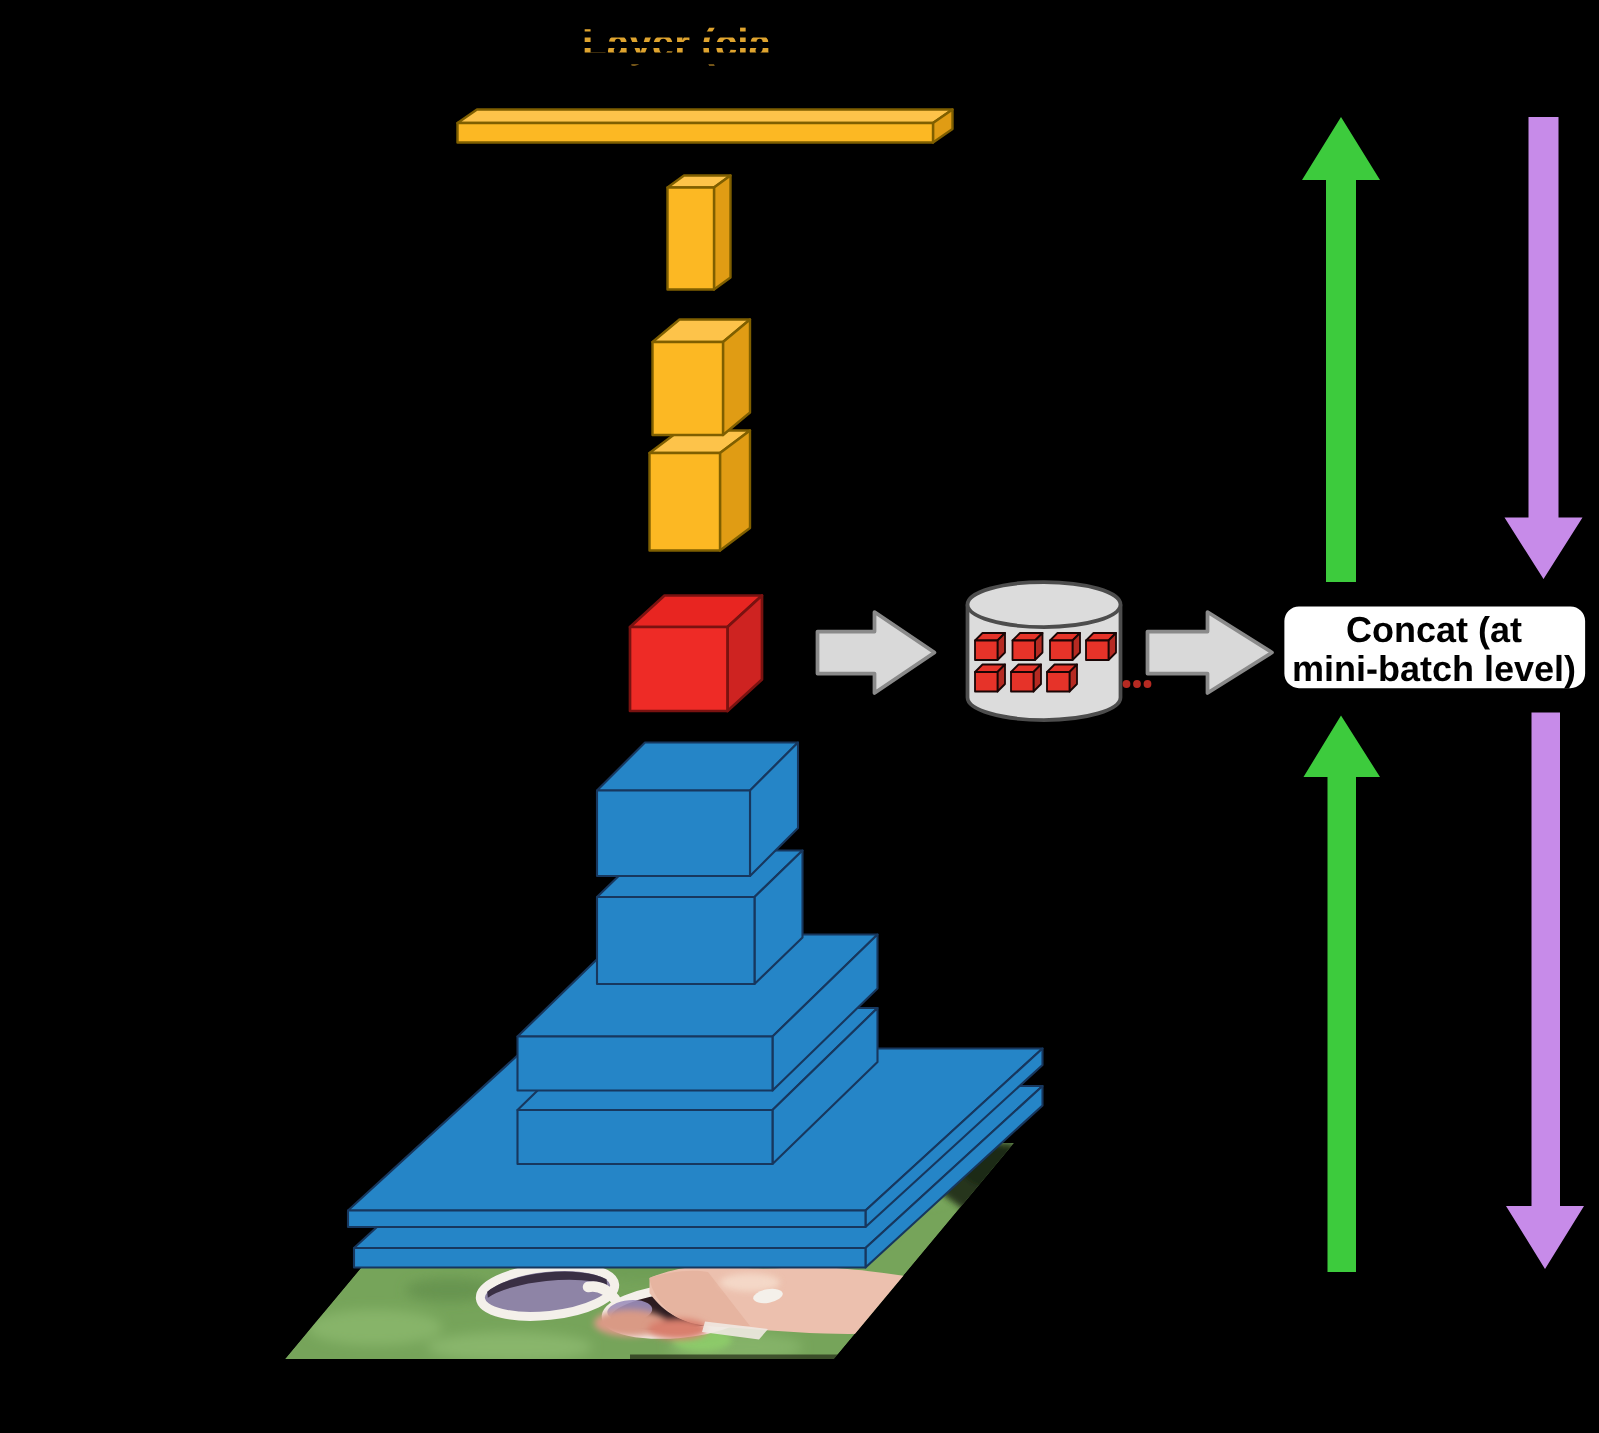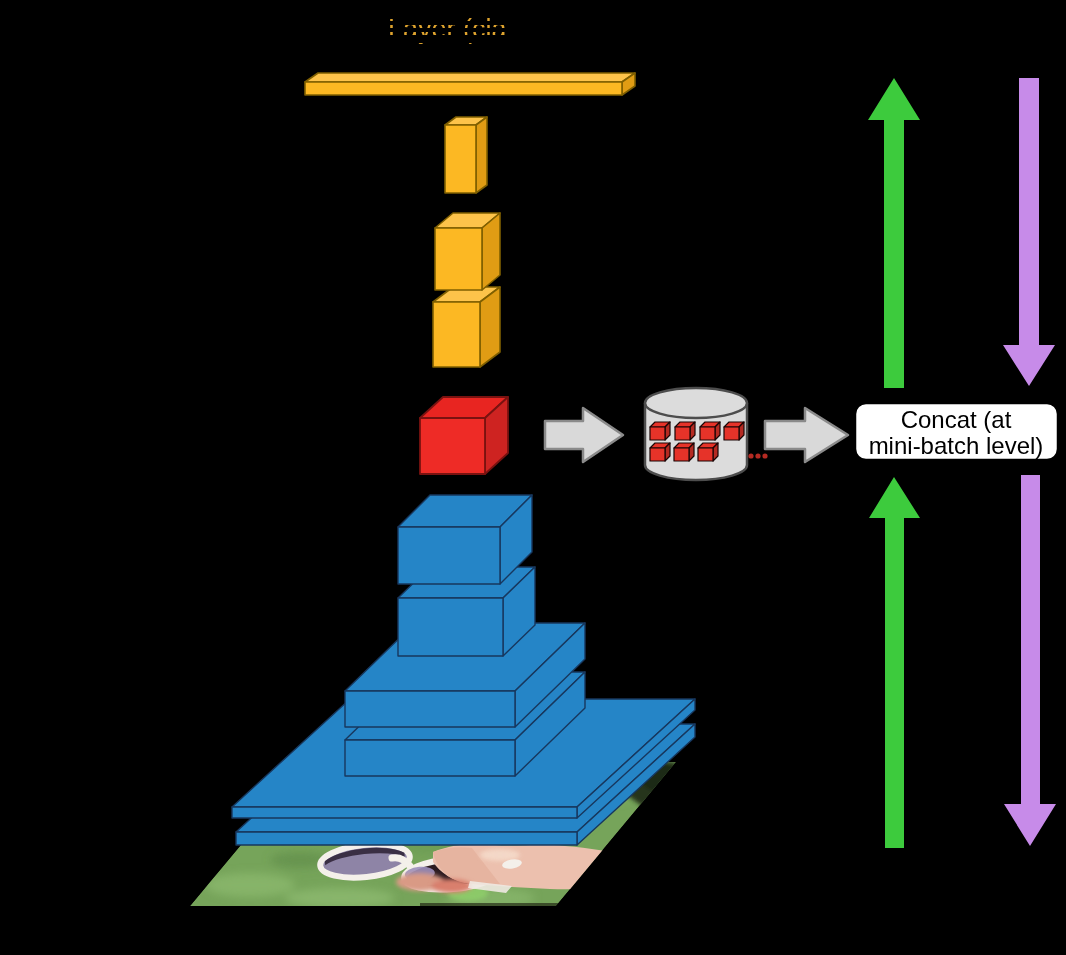--- a/index.html
+++ b/index.html
@@ -11,21 +11,21 @@
     --cylinder-gray:#DCDCDC; --cylinder-outline:#4D4D4D;
     --minicube-red:#E63329; --minicube-side:#B52A22;
     --green:#3DCB3D; --purple:#C78BE9;
     --box-bg:#FFFFFF; --box-text:#000000;
     --grass:#76A45A; --grass-light:#9CC77D; --bush-dark:#27351F;
     --skin:#ECC0AE; --skin-shadow:#D99A85;
     --lens-dark:#2C1B20; --lens-light:#8E84A6; --frame-white:#F4F0EA;
   }
   html,body{margin:0;padding:0;background:var(--background);}
   .stage{position:relative;width:1066px;height:955px;background:var(--background);overflow:hidden;
-         font-family:"Liberation Sans",sans-serif;}
+         font-family:"Liberation Sans",sans-serif;font-weight:bold;}
   svg{display:block}
   text{font-family:"Liberation Sans",sans-serif;}
 </style>
 </head>
 <body>
 
 <div class="stage">
 <svg width="1066" height="955" viewBox="0 0 1066 955">
   <defs>
     <clipPath id="photoClip">

